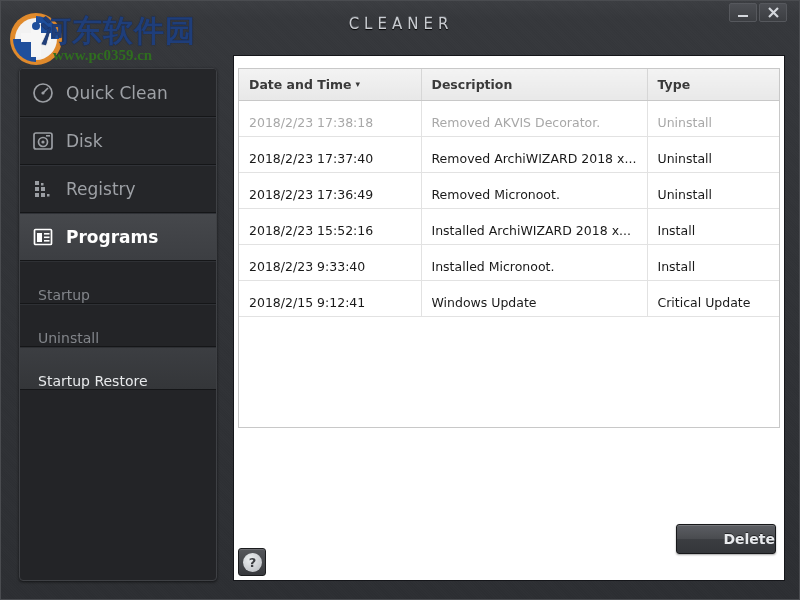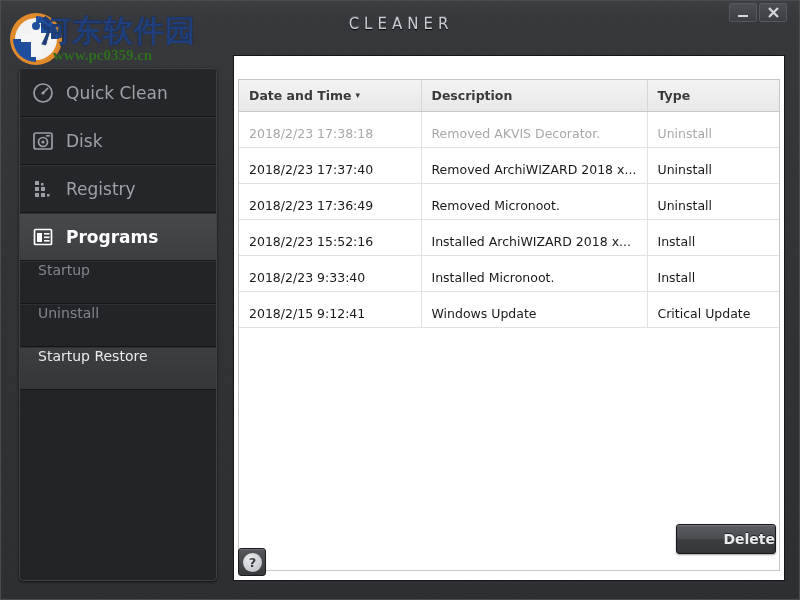--- a/index.html
+++ b/index.html
@@ -143,21 +143,21 @@
   }
   .nav-item.selected .nav-label {
     color: #ffffff;
     font-weight: bold;
   }
 
   .sub-item {
     position: relative;
     height: 43px;
     display: flex;
-    align-items: flex-start;
+    align-items: flex-end;
     padding-left: 18px;
     border-bottom: 1px solid #151618;
     border-top: 1px solid #2e3034;
     box-sizing: border-box;
     cursor: pointer;
     background: #232427;
   }
   .sub-label {
     font-size: 14px;
     color: #82858a;
@@ -175,23 +175,23 @@
     width: 552px;
     height: 526px;
     background: #ffffff;
     border: 1px solid #15161a;
     box-sizing: border-box;
   }
 
   
   #log-table {
     position: absolute;
-    left: 4px; top: 23px;
+    left: 4px; top: 12px;
     width: 542px;
-    height: 492px;
+    height: 360px;
     border: 1px solid #c8c8c8;
     box-sizing: border-box;
     background: #fff;
     overflow: hidden;
   }
   table.grid {
     width: 100%;
     border-collapse: collapse;
     table-layout: fixed;
     font-family: "DejaVu Sans", sans-serif;

